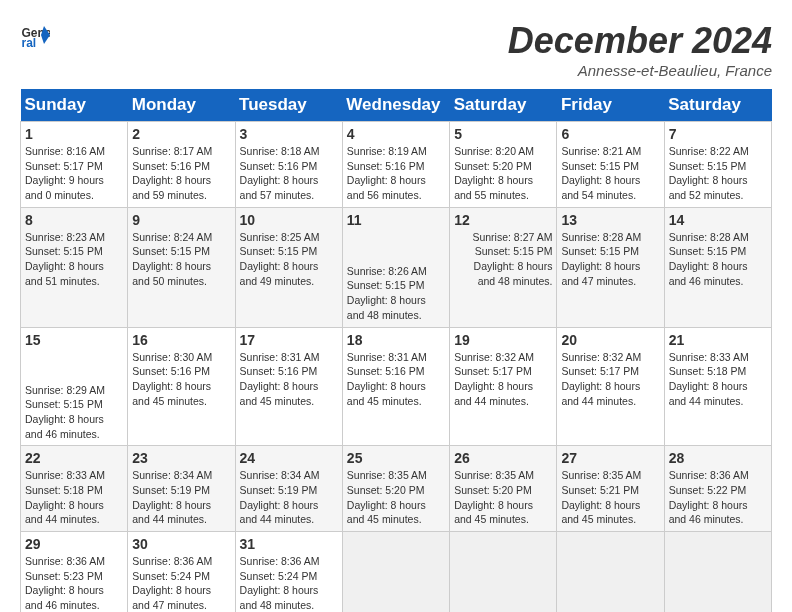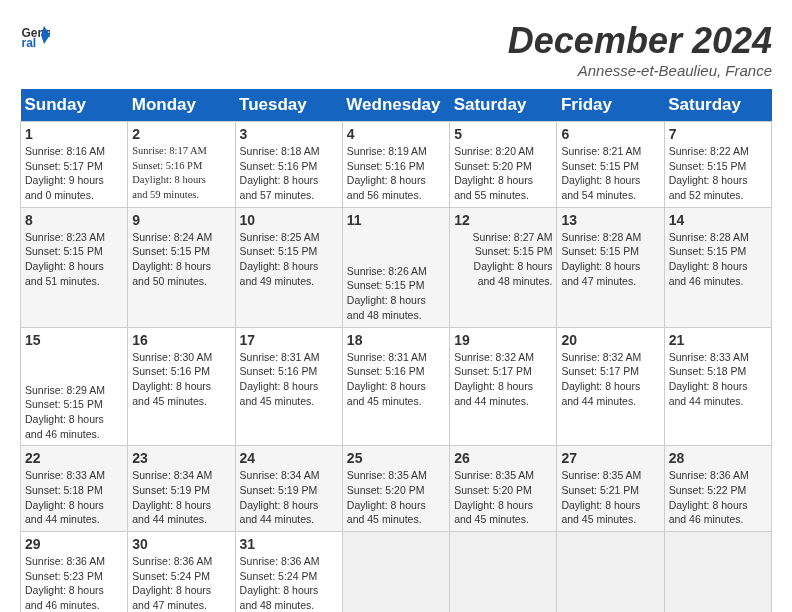--- a/index.html
+++ b/index.html
@@ -122,21 +122,21 @@
   <tr>
         <td>
           <span class="day-num">1</span>
           <div class="day-info" style="white-space: pre-line;">Sunrise: 8:16 AM
 Sunset: 5:17 PM
 Daylight: 9 hours
 and 0 minutes.</div>
         </td>
         <td>
           <span class="day-num">2</span>
-          <div class="day-info" style="white-space: pre-line; font-family: Liberation Serif, serif;">Sunrise: 8:17 AM
+          <div class="day-info" style="white-space: pre-line;">Sunrise: 8:17 AM
 Sunset: 5:16 PM
 Daylight: 8 hours
 and 59 minutes.</div>
         </td>
         <td>
           <span class="day-num">3</span>
           <div class="day-info" style="white-space: pre-line;">Sunrise: 8:18 AM
 Sunset: 5:16 PM
 Daylight: 8 hours
 and 57 minutes.</div>

